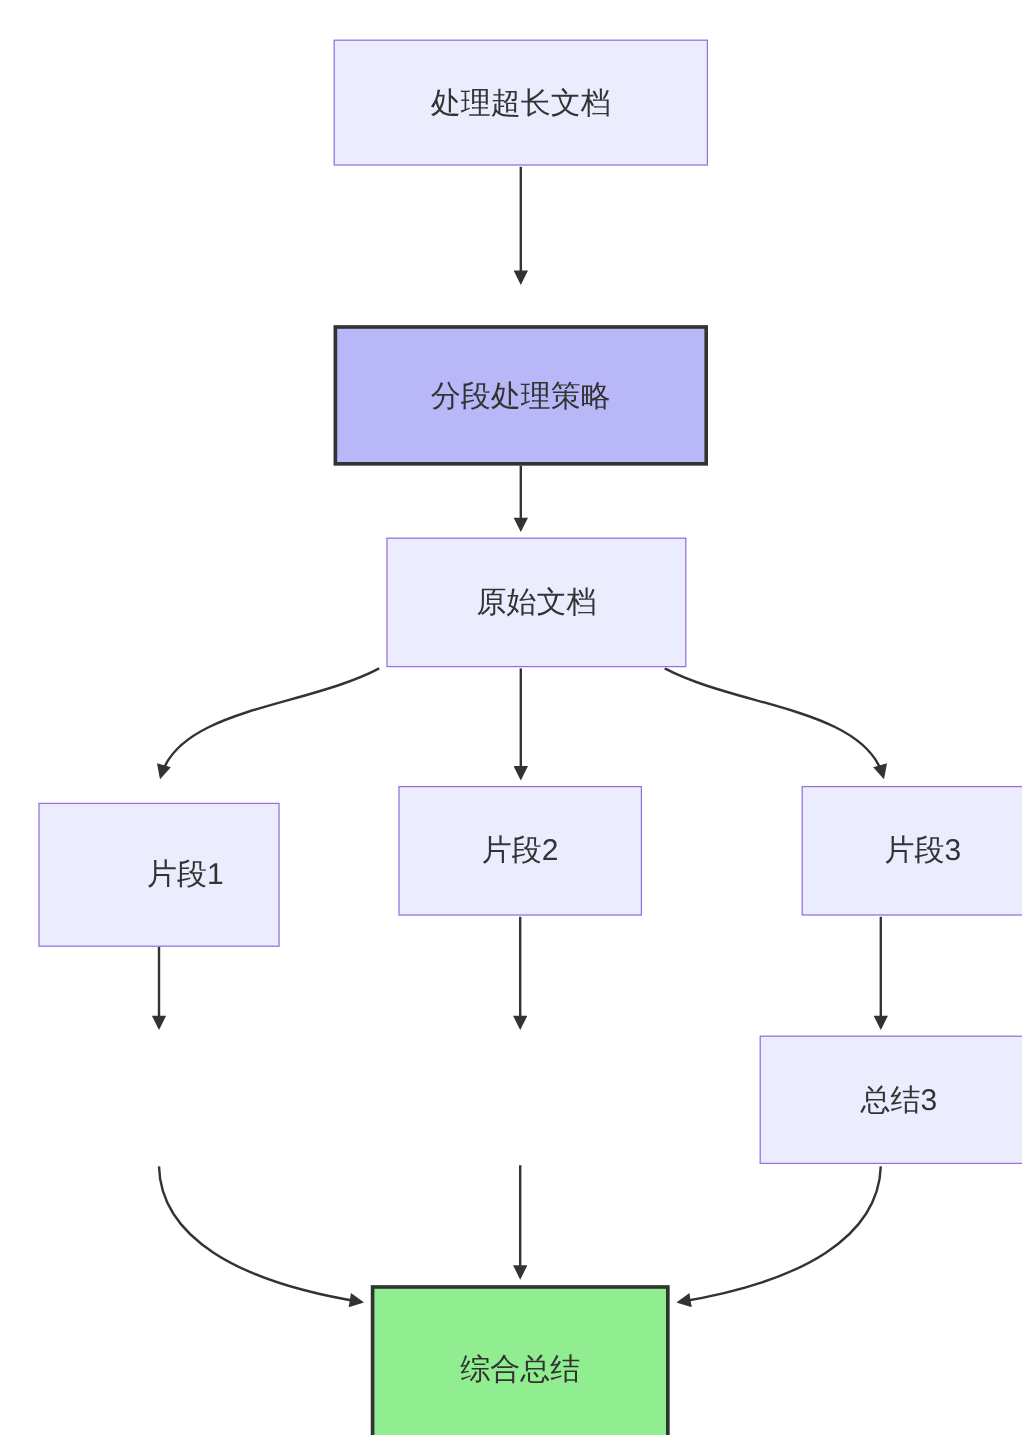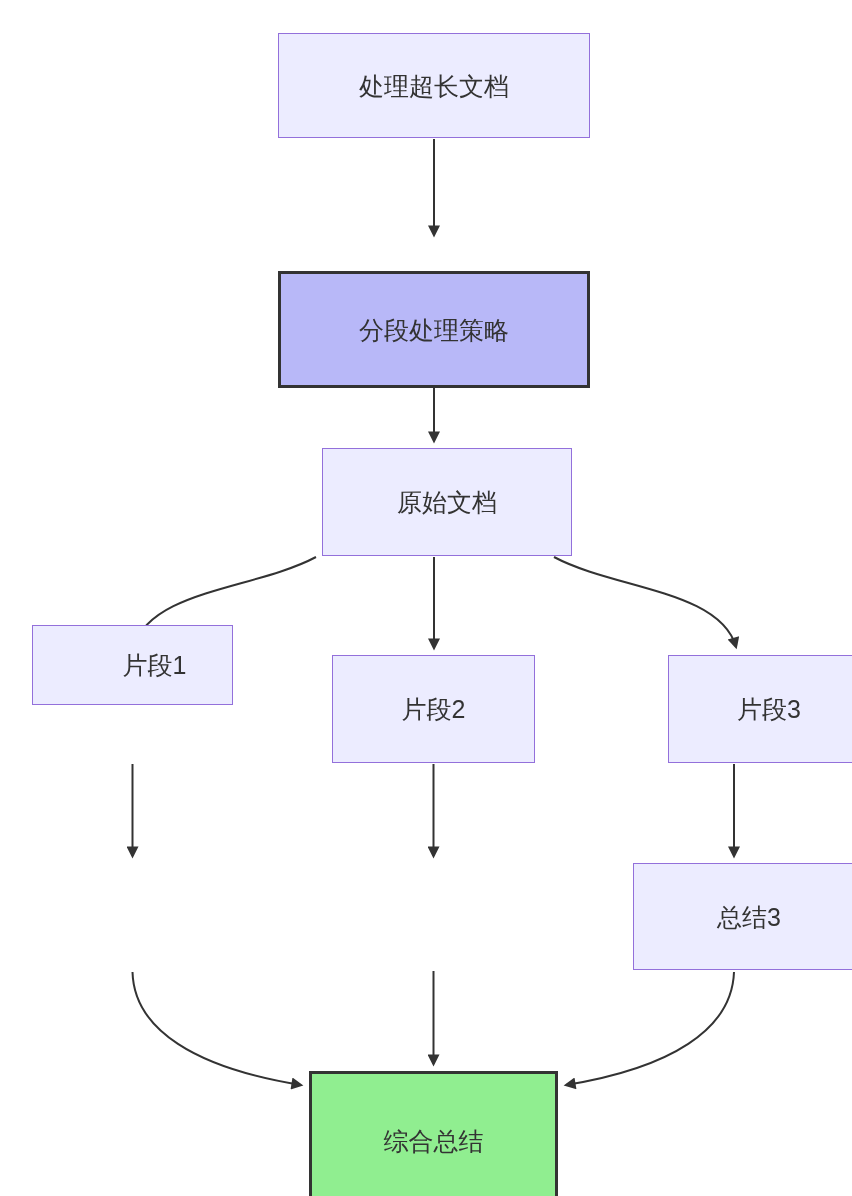--- a/index.html
+++ b/index.html
@@ -88,21 +88,21 @@
   </div>
 
   <div class="node node--highlight" style="left:278px; top:242px; width:312px; height:117px;margin-top:29px;">
     <span>分段处理策略</span>
   </div>
 
   <div class="node node--default" style="left:310px; top:448px; width:250px; height:108px;margin-left:12px;">
     <span>原始文档</span>
   </div>
 
-  <div class="node node--default" style="left:32px; top:625px; width:201px; height:80px;padding-left:44px;">
+  <div class="node node--default" style="left:32px; top:669px; width:201px; height:120px;padding-left:44px;">
     <span>片段1</span>
   </div>
 
   <div class="node node--default" style="left:332px; top:655px; width:203px; height:108px;">
     <span>片段2</span>
   </div>
 
   <div class="node node--default" style="left:633px; top:655px; width:202px; height:108px;margin-left:35px;">
     <span>片段3</span>
   </div>

